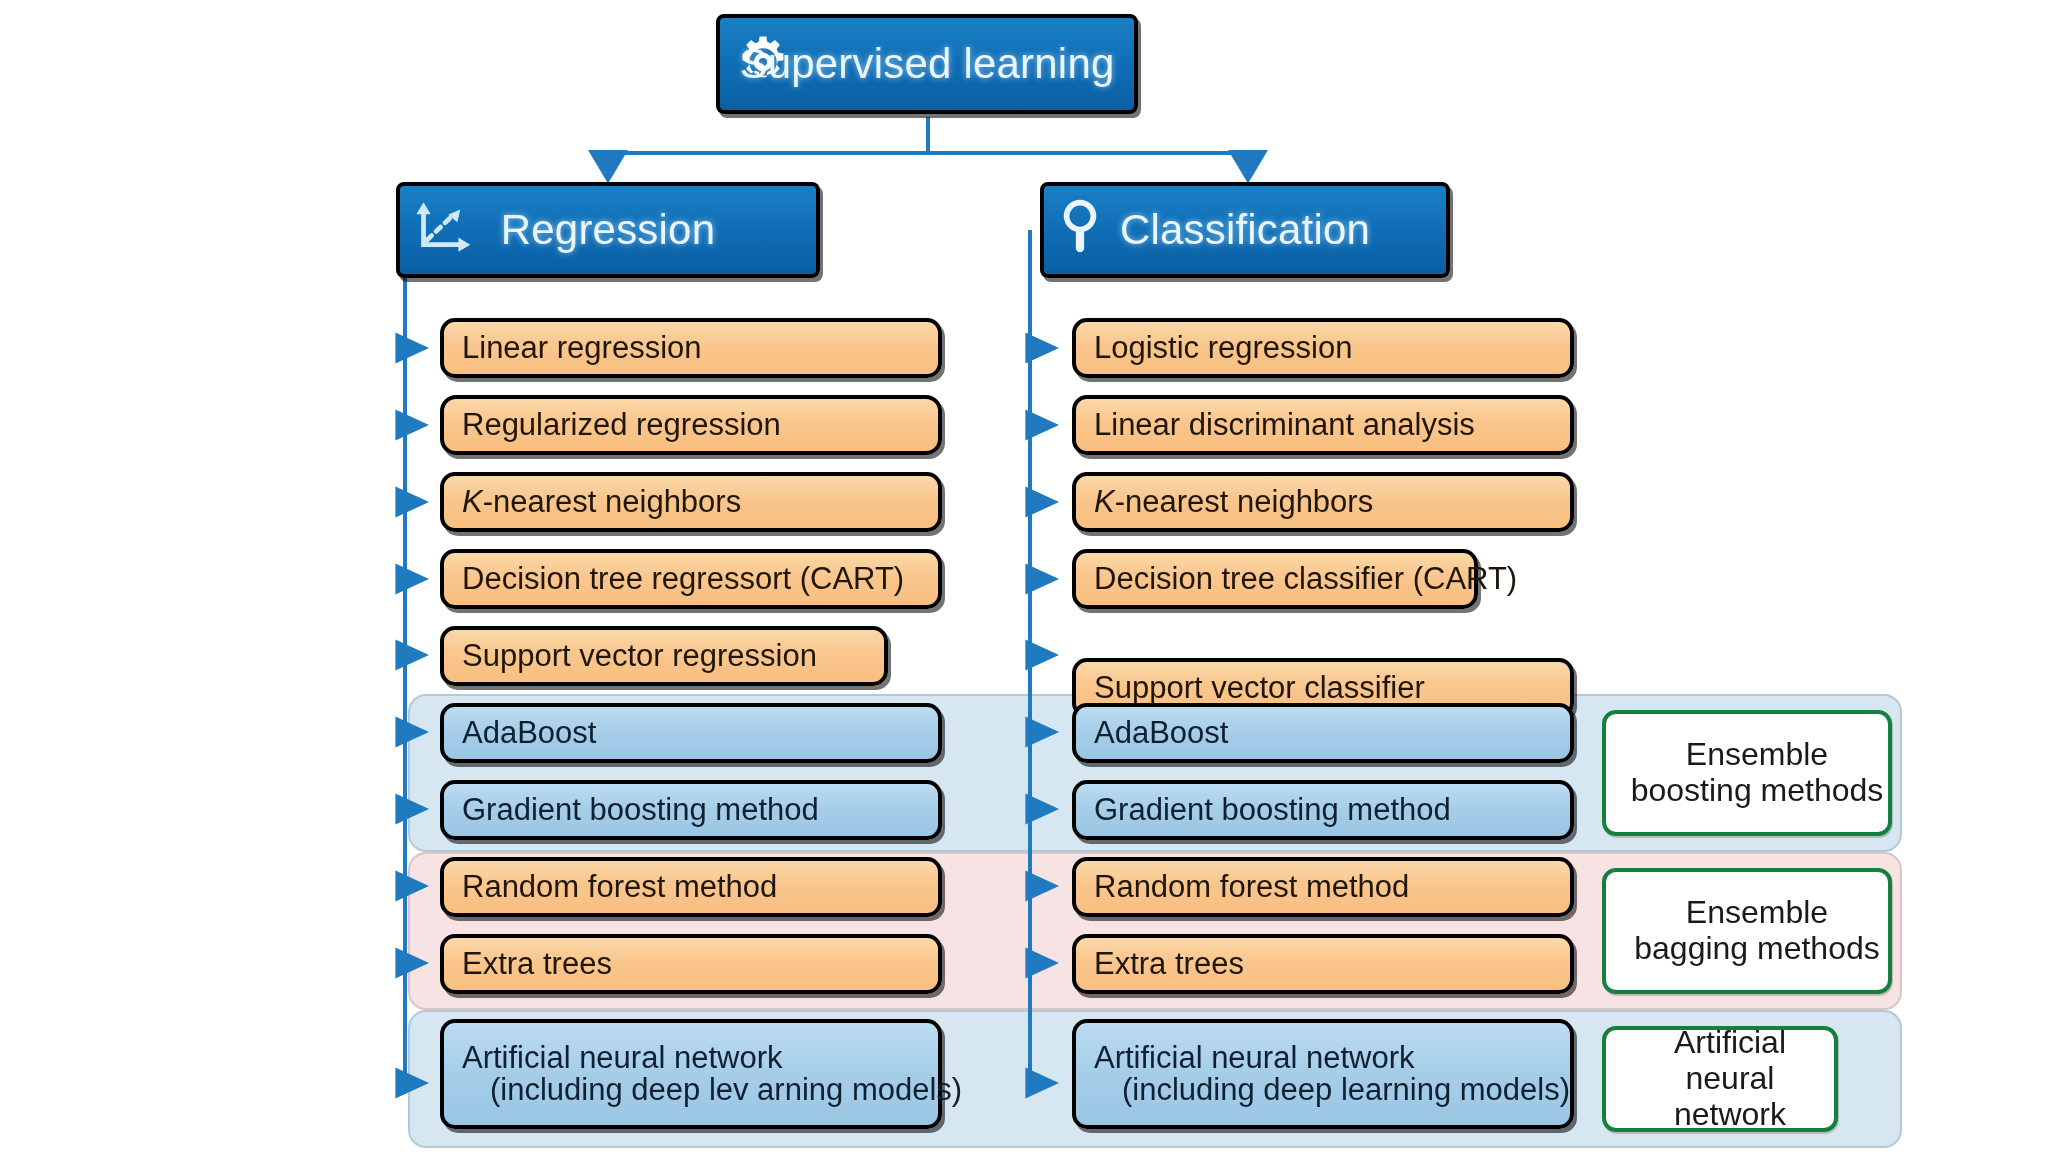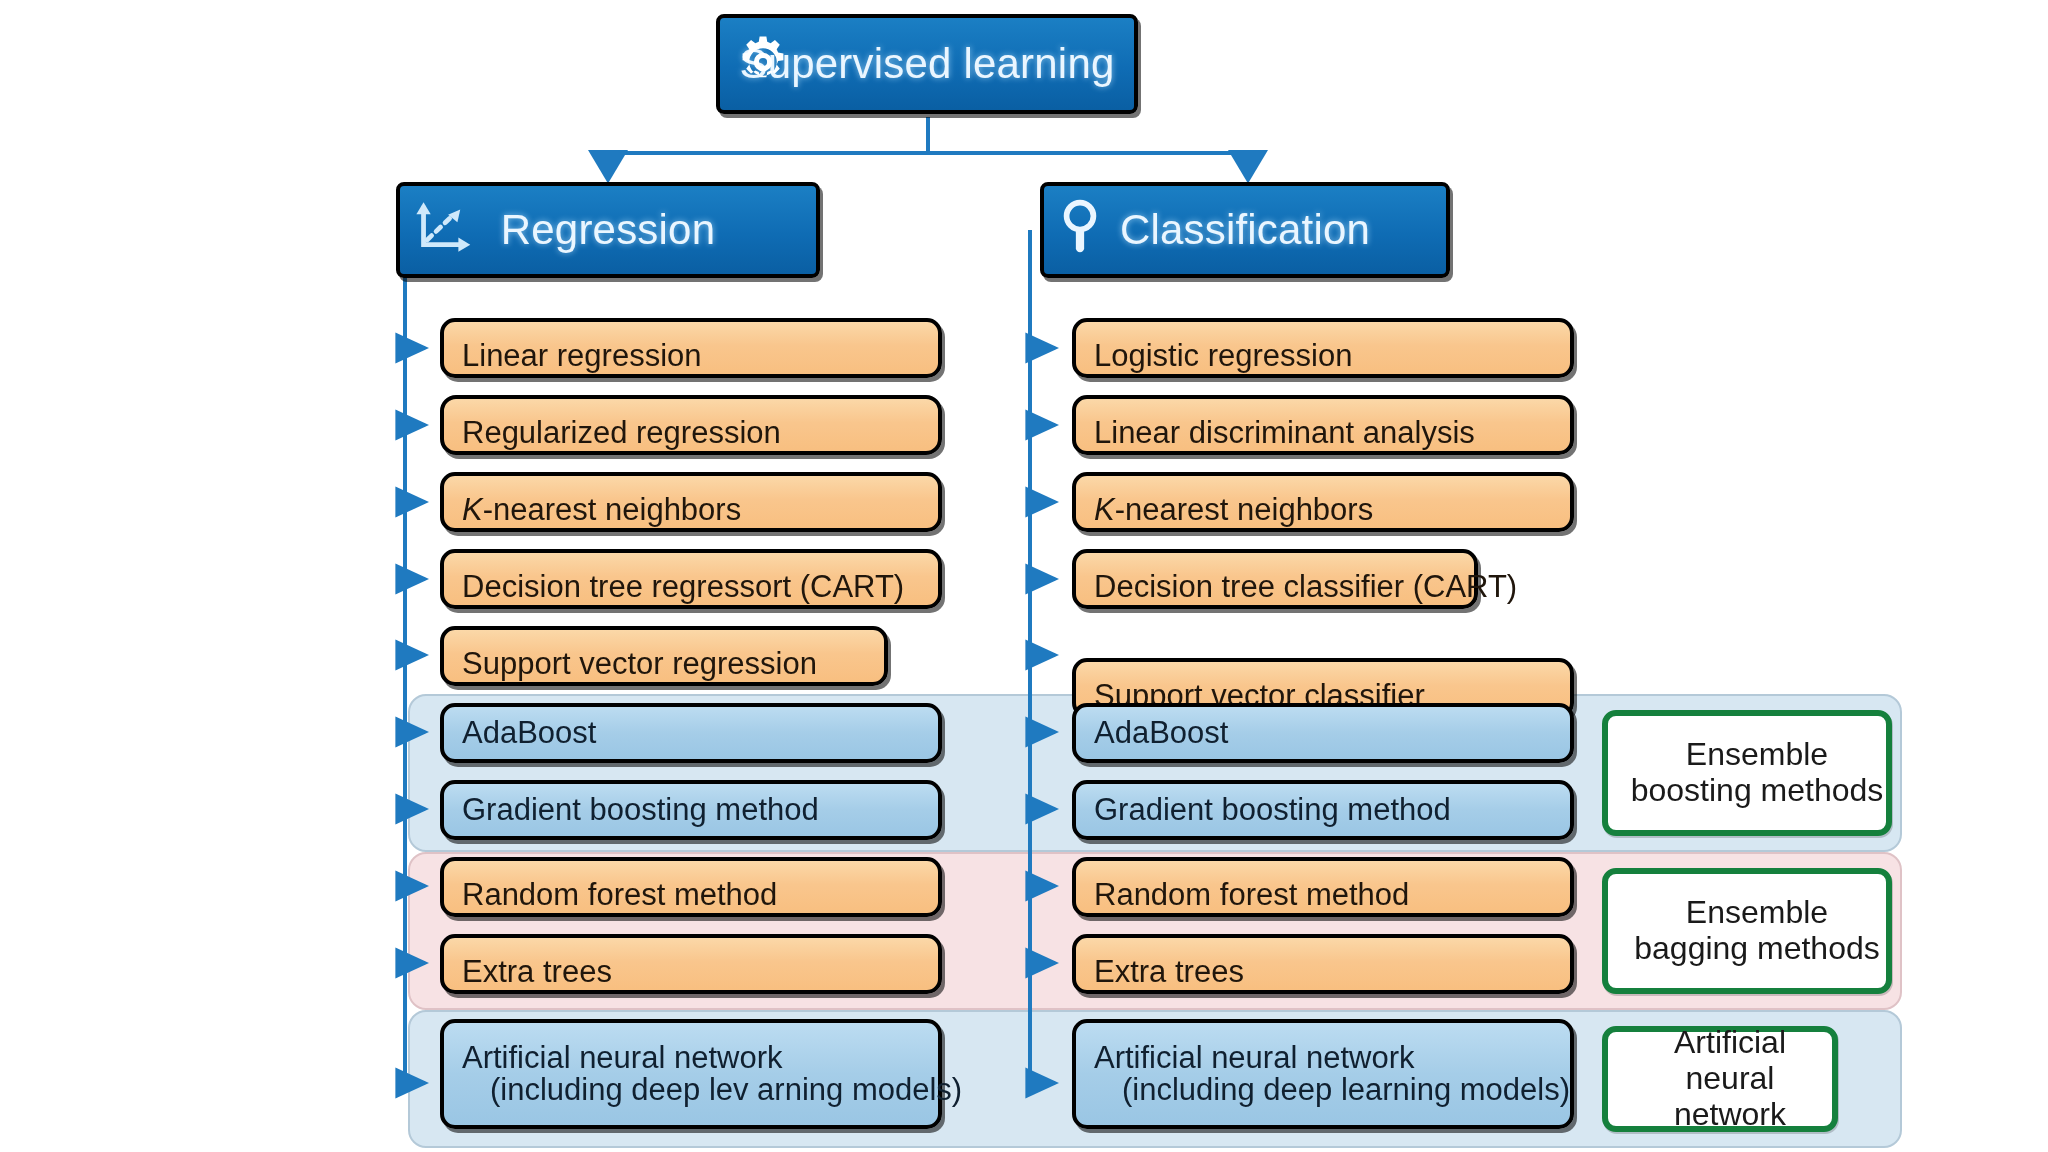--- a/index.html
+++ b/index.html
@@ -36,41 +36,41 @@
   }
   .hdr .ic{position:absolute;left:14px;top:50%;transform:translateY(-50%);}
 
   
   .pill{
     padding-left:18px;
     border-width:4px;border-radius:15px;
     font-size:31px;color:#20160c;
     white-space:nowrap;
   }
-  .pill.orange{background:linear-gradient(180deg,#fbd8a8 0%,#f9c68d 45%,#f8bf80 100%);align-items:flex-end;}
+  .pill.orange{background:linear-gradient(180deg,#fbd8a8 0%,#f9c68d 45%,#f8bf80 100%);}
   .pill.blue{background:linear-gradient(180deg,#bcdcf1 0%,#a5cde8 50%,#9ac6e4 100%);
              color:#102030;}
   .pill .k{font-style:italic;}
   .pill.two{line-height:1.02;align-items:center;}
   .pill.two .txt{display:block;}
   .pill .l2{font-size:31px;margin-left:28px;}
 
   
   .band{
     position:absolute;box-sizing:border-box;
     border:2px solid #b9c6d2;border-radius:18px;
     z-index:0;
   }
   .band.blueband{background:#d7e7f2;border-color:#b4c9d8;}
   .band.pinkband{background:#f7e2e4;border-color:#dfc2c6;}
 
   
   .legend{
     position:absolute;box-sizing:border-box;
-    background:#ffffff;border:6px solid #15803d;border-radius:14px;
+    background:#ffffff;border:4px solid #15803d;border-radius:14px;
     display:flex;align-items:center;justify-content:center;text-align:center;
     font-size:32px;color:#1a1a1a;line-height:1.12;
     box-shadow:1px 2px 0 rgba(0,0,0,0.18);
     padding-left:20px;
   }
   .z1{z-index:3}
   .z2{z-index:4}
 </style>
 </head>
 <body>

